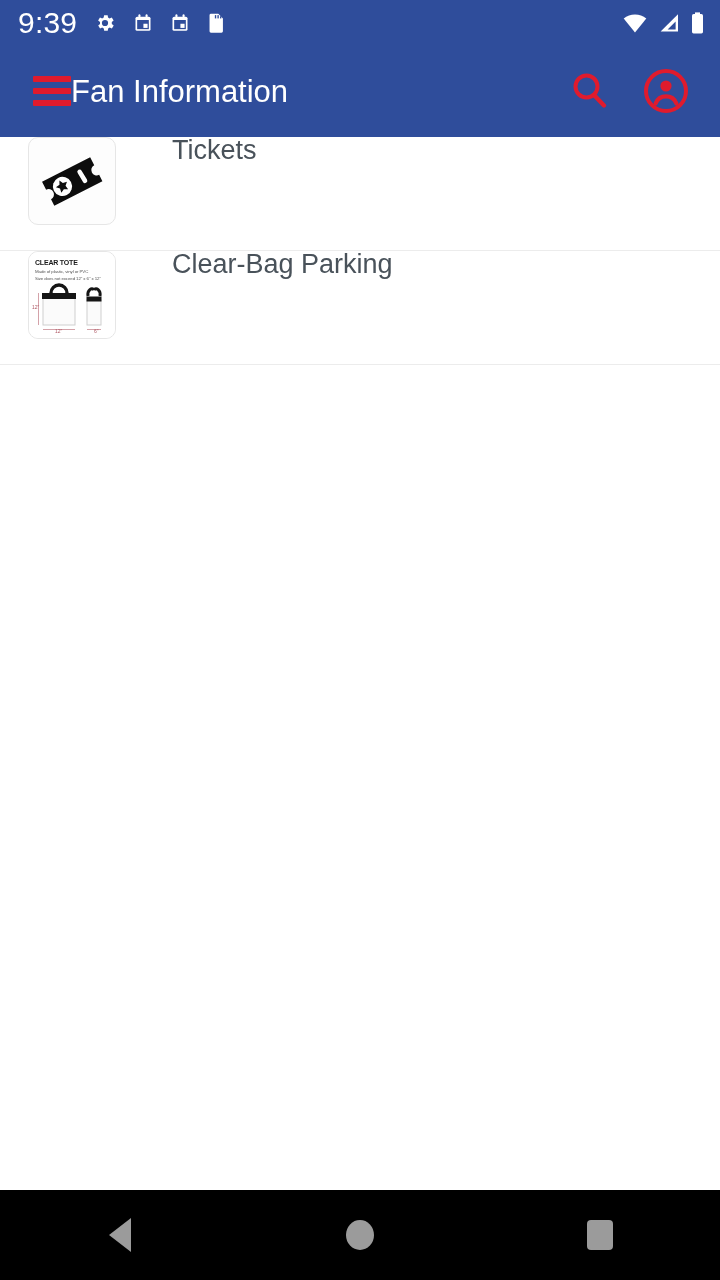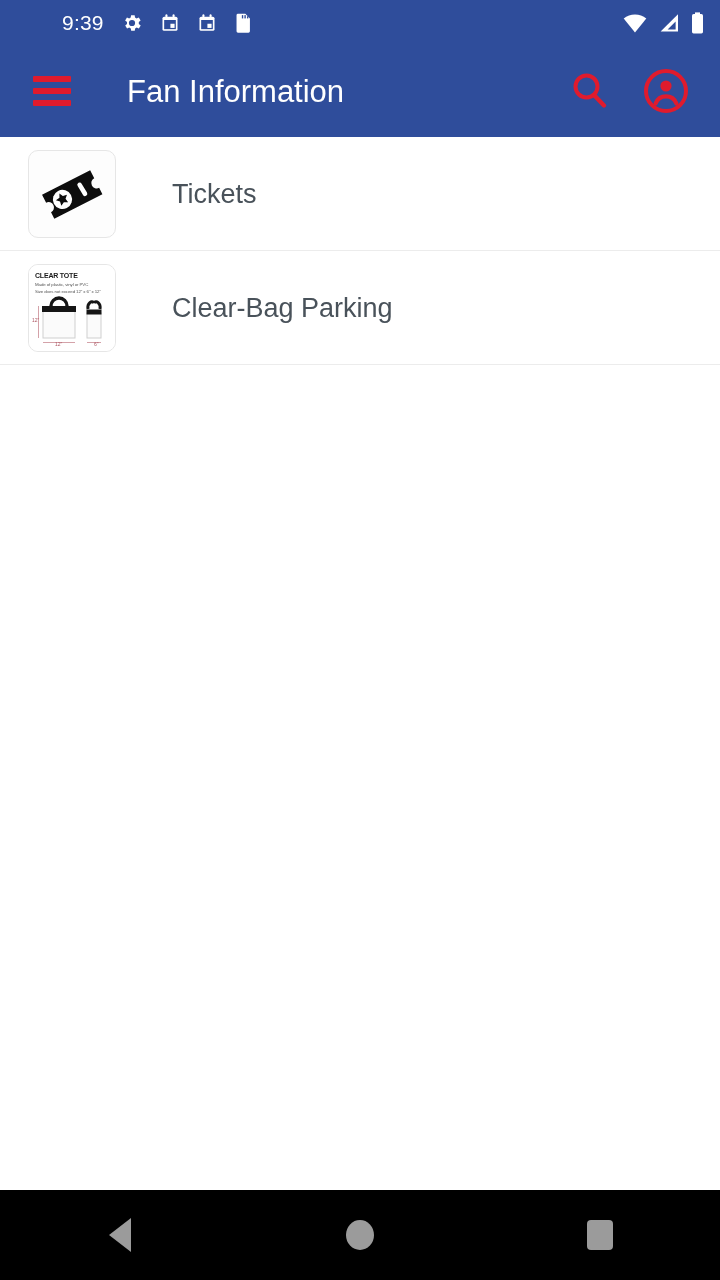--- a/index.html
+++ b/index.html
@@ -28,24 +28,23 @@
     padding: 0 16px 0 18px;
   }
   #status-left {
     display: flex;
     align-items: center;
     gap: 17px;
     flex: 1;
   }
   #status-clock {
     color: #ffffff;
-    font-size: 21px;
+    font-size: 30px;
     letter-spacing: 0.2px;
     line-height: 1;
-    margin-left: 44px;
   }
   #status-right {
     display: flex;
     align-items: center;
     gap: 11px;
   }
   .status-ico { display: block; }
 
   
   #app-bar {
@@ -71,21 +70,20 @@
   #menu-button span {
     display: block;
     height: 6px;
     width: 100%;
     background: #e01b2d;
     border-radius: 1px;
   }
   #app-title {
     color: #ffffff;
     font-size: 31px;
-    margin-left: 56px;
     white-space: nowrap;
     flex: 1;
     line-height: 1;
   }
   .bar-action {
     width: 48px;
     height: 48px;
     display: flex;
     align-items: center;
     justify-content: center;
@@ -100,21 +98,21 @@
     top: 137px; left: 0;
     width: 720px;
     bottom: 90px;
     background: #ffffff;
     overflow: hidden;
   }
   .list-row {
     position: relative;
     height: 114px;
     display: flex;
-    align-items: center;
+    align-items: flex-start;
     box-sizing: border-box;
     padding-left: 28px;
     background: #ffffff;
     cursor: pointer;
   }
   .list-row::after {
     content: "";
     position: absolute;
     left: 0;
     right: 0;

